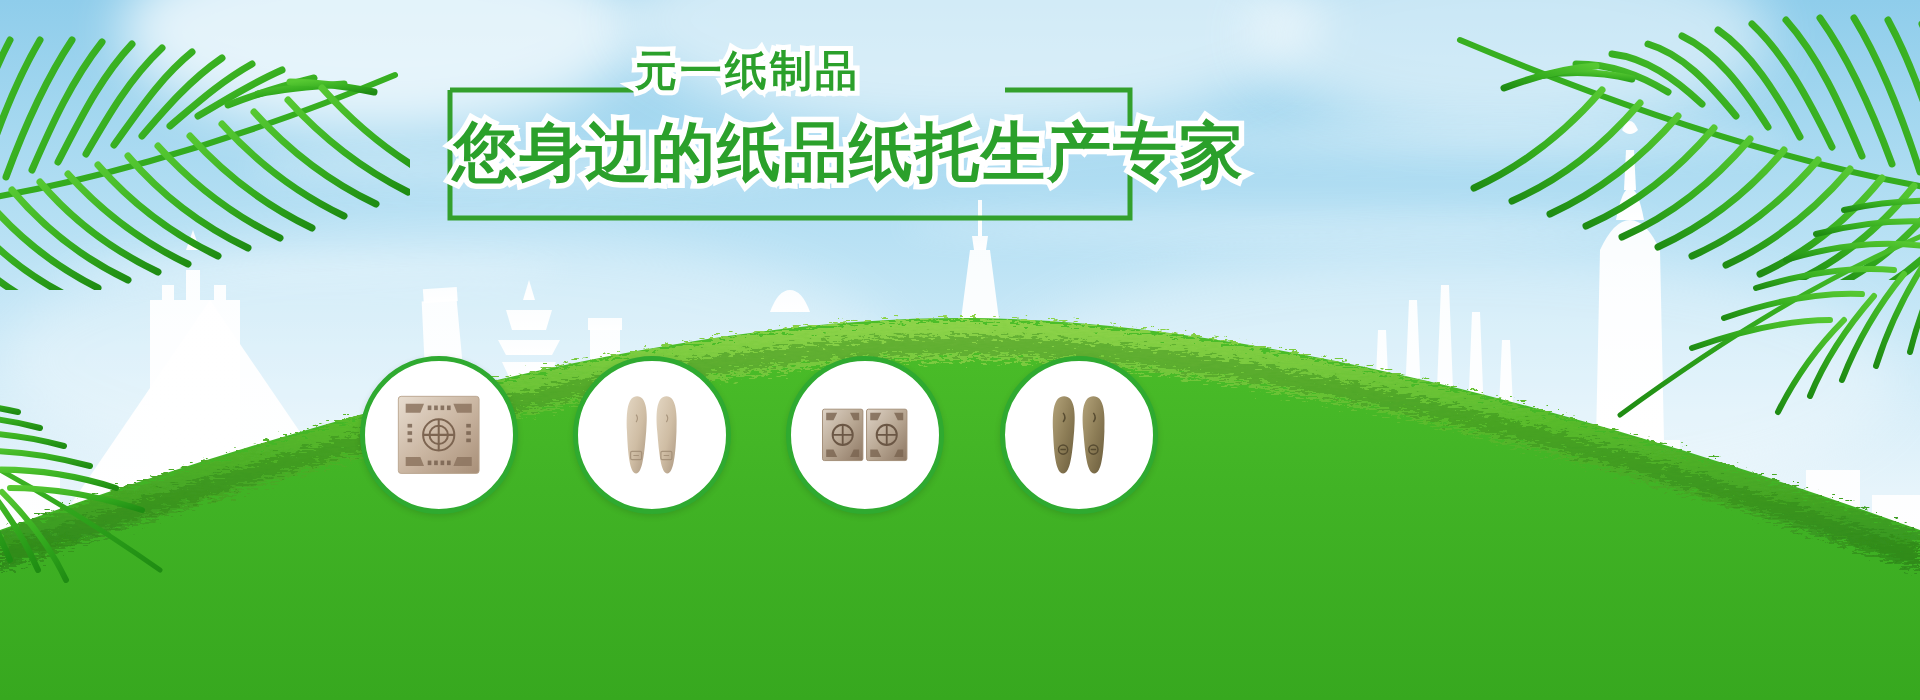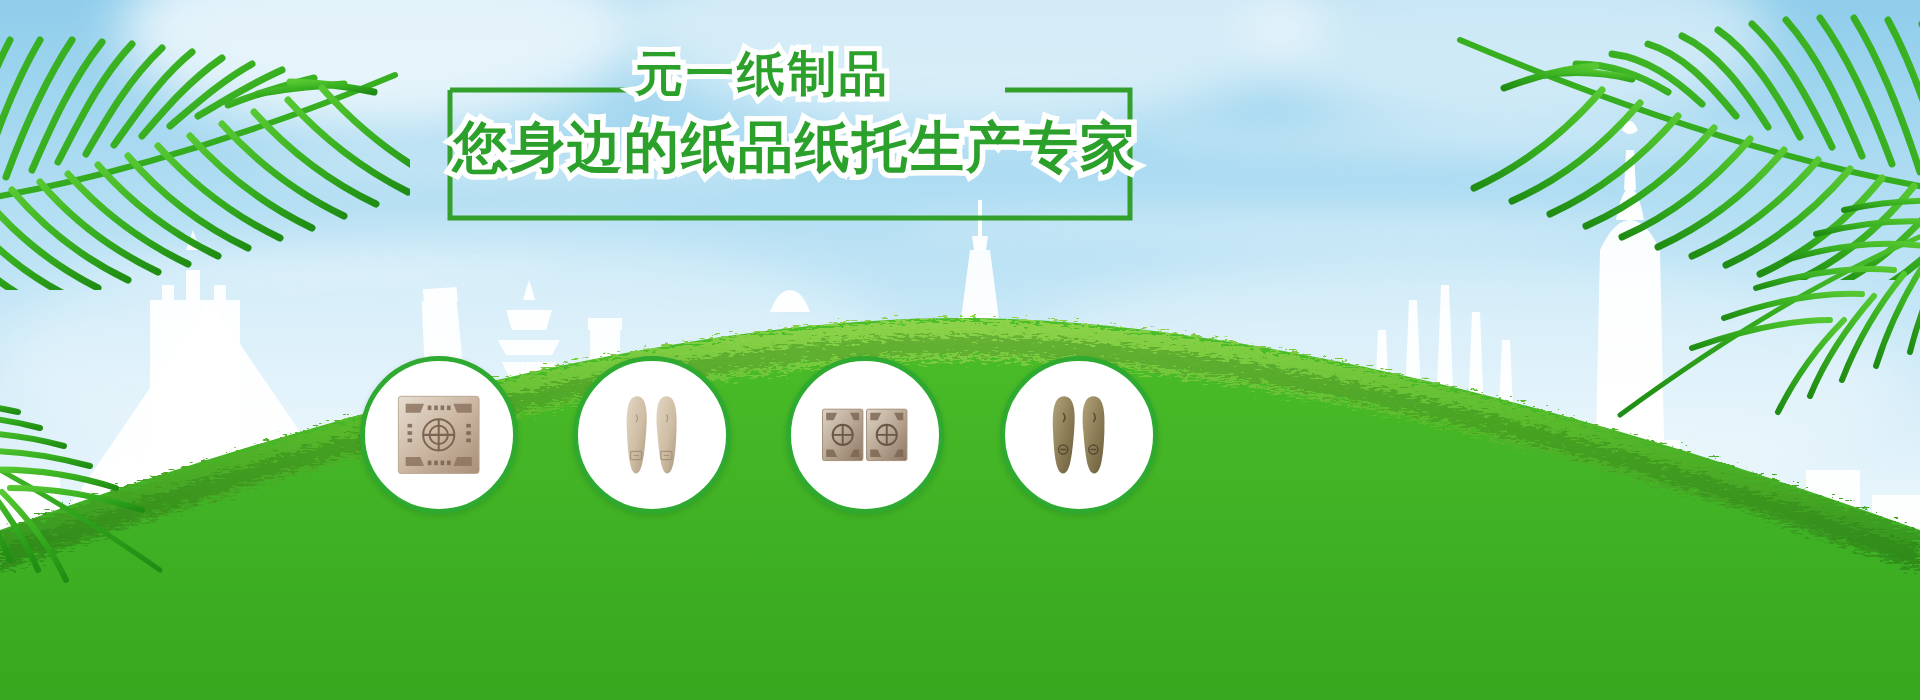--- a/index.html
+++ b/index.html
@@ -33,30 +33,30 @@
   .palm-tr{right:-50px;top:-60px;width:520px;height:340px;transform:scaleX(-1);}
   .palm-mr{right:-40px;top:180px;width:400px;height:280px;transform:scaleX(-1);}
 
   
   .headline-wrap{
     position:absolute;left:445px;top:88px;width:690px;height:135px;
   }
 
   .title-line1{
     position:absolute;left:190px;top:-38px;
-    font-size:48px;line-height:1;font-weight:bold;letter-spacing:3px;
+    font-size:42px;line-height:1;font-weight:bold;letter-spacing:3px;
     color:#2ba02b;
     -webkit-text-stroke:10px #ffffff;
     paint-order:stroke fill;
     white-space:nowrap;
     font-family:"Liberation Sans","DejaVu Sans",sans-serif;
   }
   .title-line2{
     position:absolute;left:8px;top:32px;
-    font-size:55px;line-height:1;font-weight:bold;letter-spacing:2px;
+    font-size:64px;line-height:1;font-weight:bold;letter-spacing:2px;
     color:#2ba02b;
     -webkit-text-stroke:11px #ffffff;
     paint-order:stroke fill;
     white-space:nowrap;
     font-family:"Liberation Sans","DejaVu Sans",sans-serif;
   }
 
   .subtitle{
     position:absolute;left:488px;top:282px;
     font-size:37px;line-height:1.1;letter-spacing:5px;

